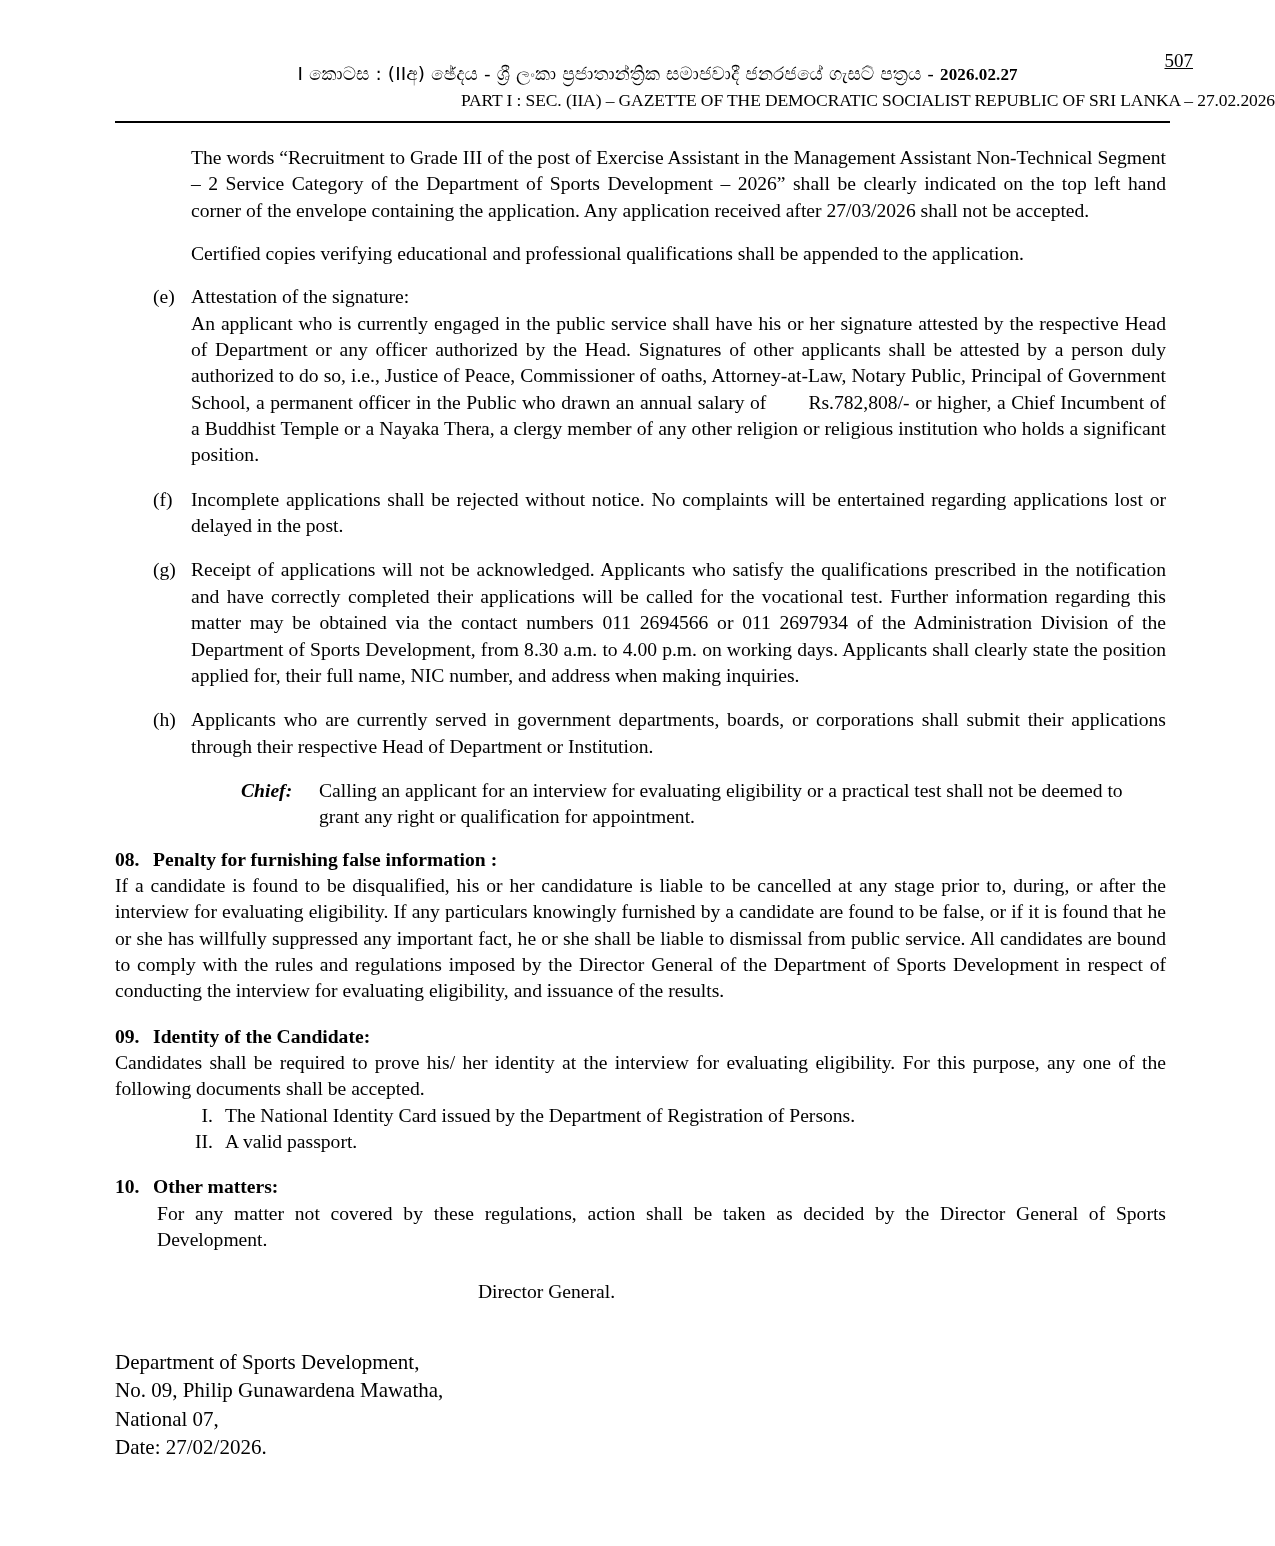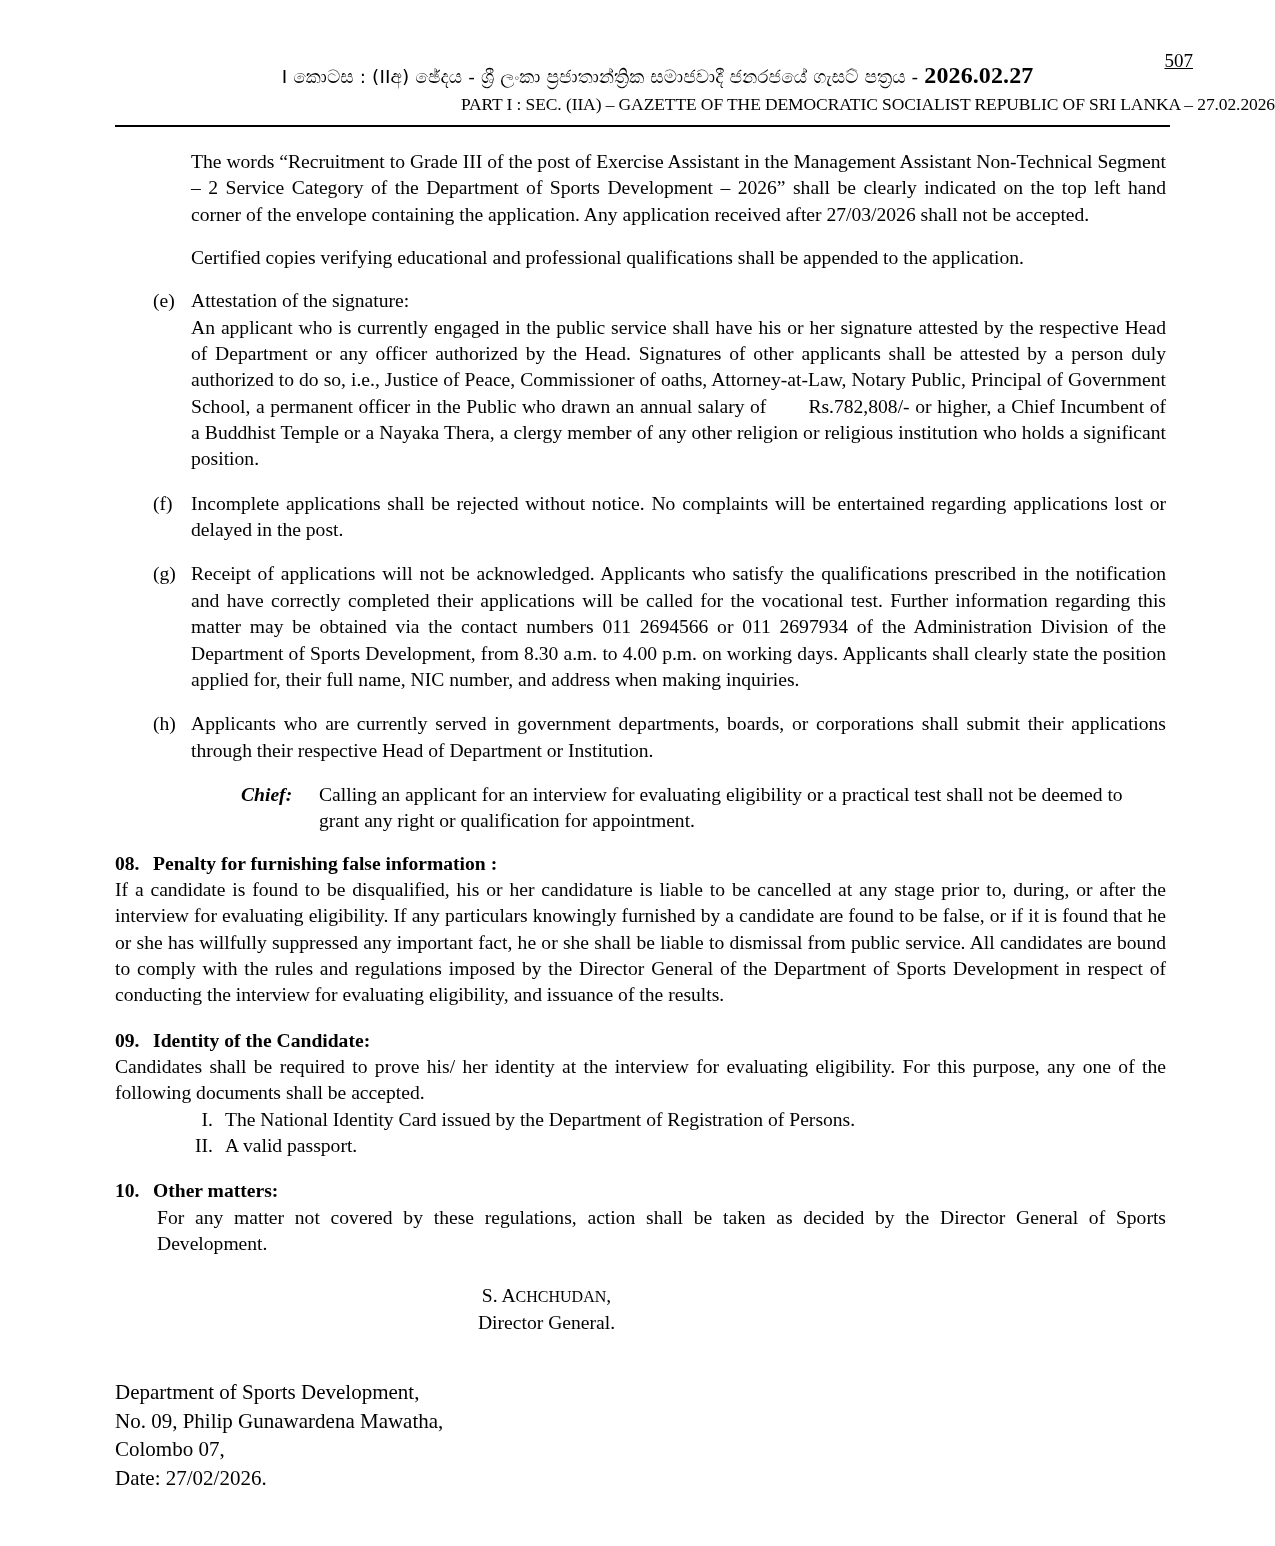--- a/index.html
+++ b/index.html
@@ -34,21 +34,21 @@
     padding-left: 40px;
     position: relative;
     white-space: nowrap;
   }
   .masthead-sinhala .sin {
     font-family: "DejaVu Sans", sans-serif;
     font-size: 18.5px;
   }
   .masthead-sinhala .datebold {
     font-weight: bold;
-    font-size: 24px;
+    font-size: 17px;
   }
   .page-number {
     position: absolute;
     right: 82px;
     top: 50px;
     font-size: 19px;
     font-family: "Liberation Serif", serif;
     text-decoration: underline;
   }
   .masthead-english {
@@ -251,25 +251,24 @@
     </div>
 
     <div class="numbered">
       <span class="num">10.</span>
       <p class="sec-title">Other matters:</p>
       <p class="sec-body keepind">For any matter not covered by these regulations, action shall be taken as decided by the Director General of Sports Development.</p>
     </div>
 
 
     <div class="signature">
-      <div class="sig-name"><span>S. A</span><span class="sc">CHCHUDAN</span><span>,</span></div>
       <div class="sig-role">Director General.</div>
     </div>
 
     <div class="address">
       <div>Department of Sports Development,</div>
       <div>No. 09, Philip Gunawardena Mawatha,</div>
-      <div>Colombo 07,</div>
+      <div>National 07,</div>
       <div>Date: 27/02/2026.</div>
     </div>
 
   </div>
 </div>
 
 </body></html>

